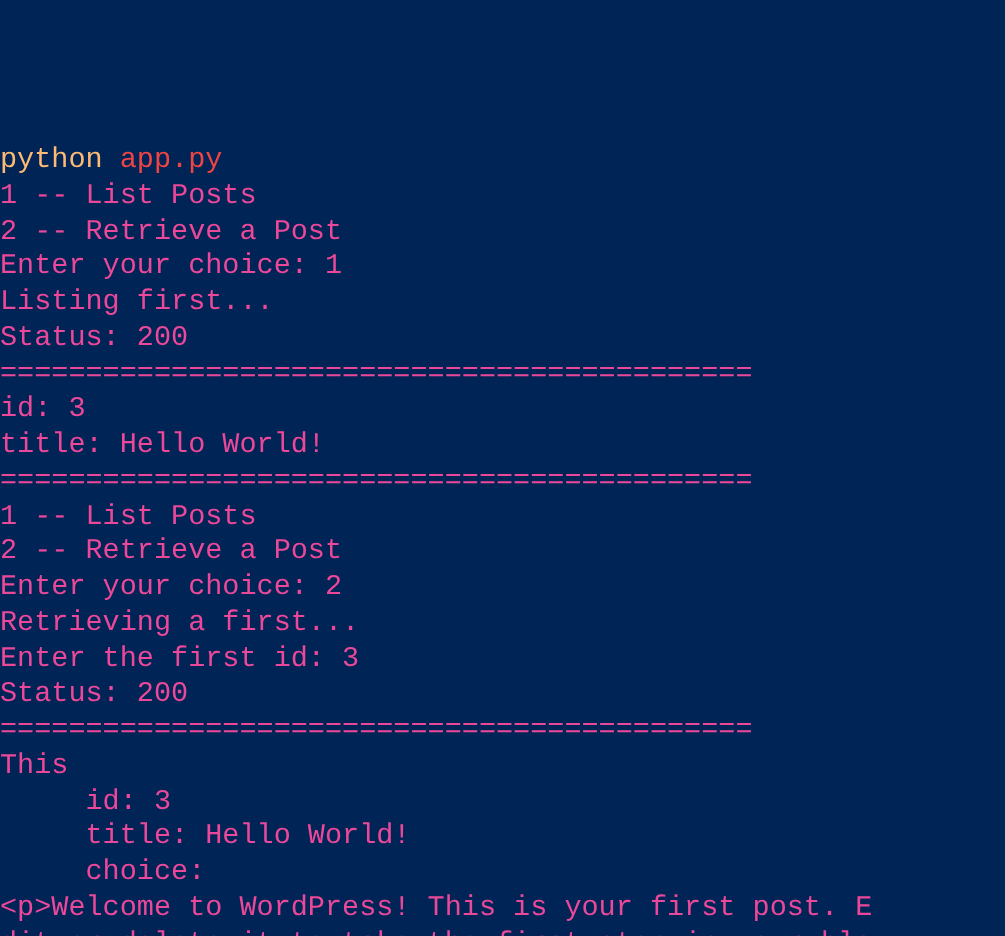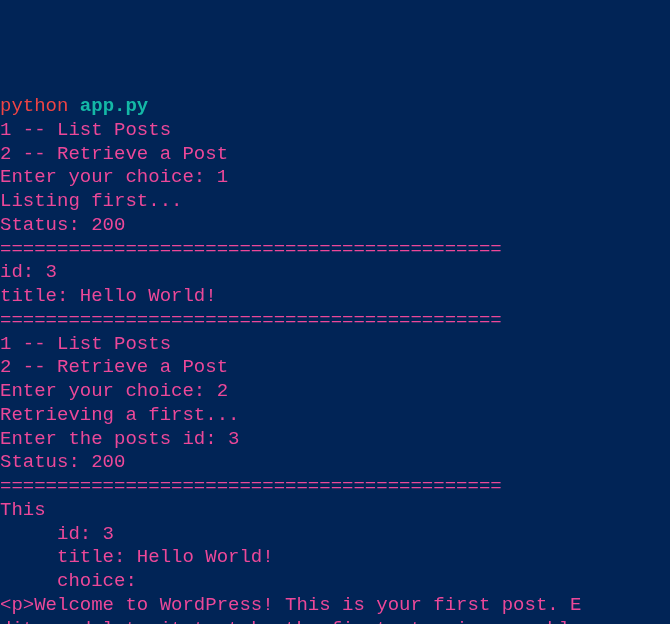--- a/index.html
+++ b/index.html
@@ -16,25 +16,24 @@
       width: 670px;
       height: 624px;
       overflow: hidden;
       white-space: pre;
       padding: 0;
     }
     .terminal {
       padding: 0;
     }
     .cmd-prefix {
-      color: #ef4444;
+      color: #fdba74;
     }
     .cmd-arg {
-      color: #14b8a6;
-      font-weight: bold;
+      color: #ef4444;
     }
     .line {
       color: #ec4899;
     }
   </style>
 </head>
 <body>
 
 
 
@@ -45,21 +44,21 @@
 <span class="line">Listing first...</span>
 <span class="line">Status: 200</span>
 <span class="line">============================================</span>
 <span class="line">id: 3</span>
 <span class="line">title: Hello World!</span>
 <span class="line">============================================</span>
 <span class="line">1 -- List Posts</span>
 <span class="line">2 -- Retrieve a Post</span>
 <span class="line">Enter your choice: </span><span class="line">2</span>
 <span class="line">Retrieving a first...</span>
-<span class="line">Enter the posts id: </span><span class="line">3</span>
+<span class="line">Enter the first id: </span><span class="line">3</span>
 <span class="line">Status: 200</span>
 <span class="line">============================================</span>
 <span class="line">This</span>
 <span class="line">     id: 3</span>
 <span class="line">     title: Hello World!</span>
 <span class="line">     choice:</span>
 <span class="line wrap">&lt;p&gt;Welcome to WordPress! This is your first post. E
 dit or delete it to take the first step in your blo
 gging journey.&lt;/p&gt;</span>
 <span class="line"></span>

